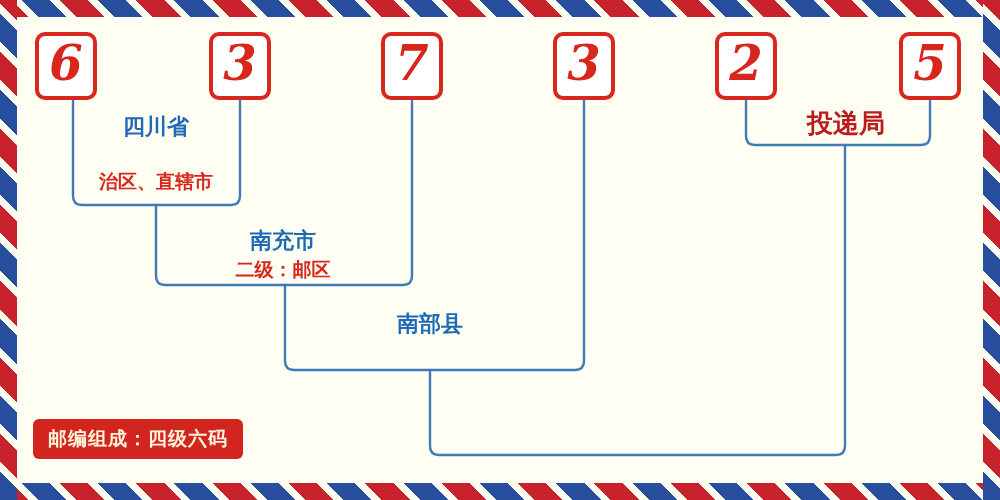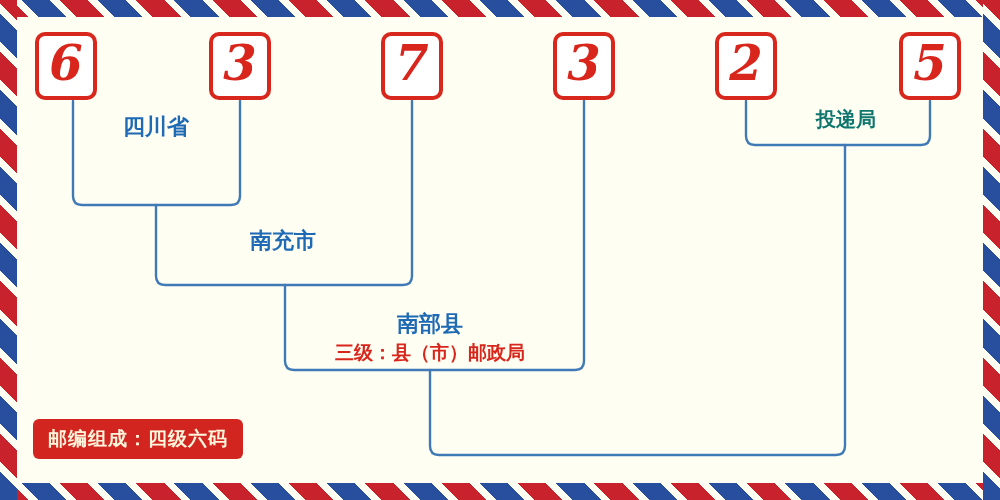--- a/index.html
+++ b/index.html
@@ -21,21 +21,21 @@
 
   .digit-box{position:absolute;top:32px;width:62px;height:68px;box-sizing:border-box;
     background:#ffffff;border:4px solid #d8281e;border-radius:10px;
     display:flex;align-items:center;justify-content:center;z-index:2;}
   .digit{font-family:"DejaVu Serif","Liberation Serif",serif;font-style:italic;font-weight:bold;
     font-size:48px;color:#d9261c;transform:translateY(-3px);}
 
   .lbl{position:absolute;transform:translateX(-50%);white-space:nowrap;text-align:center;z-index:3;}
   .place{color:#1e6ab5;font-weight:bold;font-size:22px;}
   .desc{color:#d9261c;font-size:19px;font-weight:bold;line-height:26px;}
-  .dark{color:#0f766e;font-weight:bold;font-size:20px;}
+  .dark{color:#b91c1c;font-weight:bold;font-size:26px;}
 
   .footer-box{position:absolute;left:33px;top:419px;background:#d2251f;border-radius:6px;
     padding:7px 15px;z-index:3;text-align:right;}
   .footer-box span{color:#fdf6dc;font-size:19px;font-weight:bold;letter-spacing:1px;}
 </style>
 </head>
 <body>
 
 <div class="canvas">
 
@@ -69,26 +69,27 @@
   <div class="digit-box" style="left:715px">
     <span class="digit">2</span>
   </div>
   <div class="digit-box" style="left:899px">
     <span class="digit">5</span>
   </div>
 
   <div class="lbl place" style="left:156px;top:112px">四川省</div>
   <div class="lbl desc" style="left:156px;top:142px">
     <br>
+    <span>治区、直辖市</span>
   </div>
 
   <div class="lbl place" style="left:283px;top:226px">南充市</div>
+  <div class="lbl desc" style="left:283px;top:256px">二级：邮区</div>
 
   <div class="lbl place" style="left:430px;top:309px">南部县</div>
-  <div class="lbl desc" style="left:430px;top:339px">三级：县（市）邮政局</div>
 
 
   <div class="lbl dark" style="left:846px;top:106px">投递局</div>
 
   <div class="footer-box">
     <span>邮编组成：四级六码</span>
   </div>
 
 </div>
 

